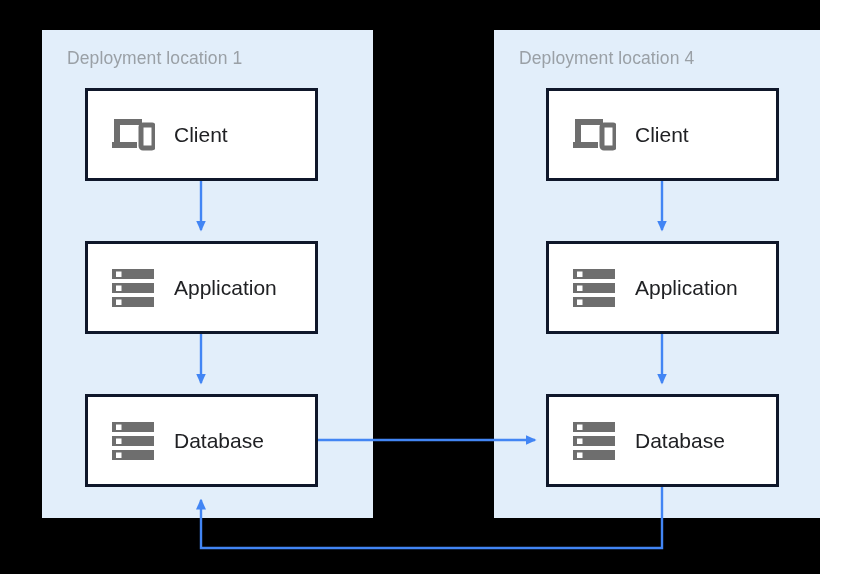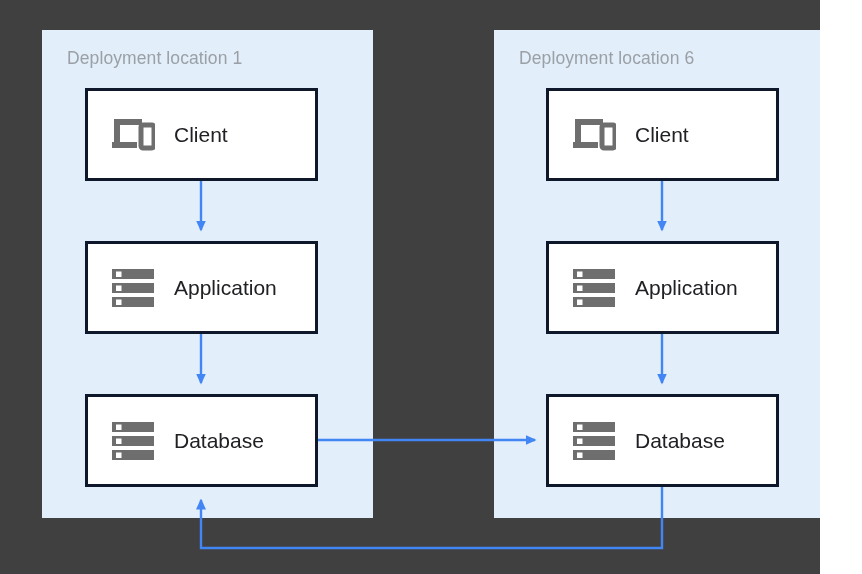--- a/index.html
+++ b/index.html
@@ -7,21 +7,21 @@
     padding: 0;
     background: #ffffff;
   }
   body {
     font-family: "Liberation Sans", sans-serif;
   }
   #diagram-root {
     position: relative;
     width: 820px;
     height: 574px;
-    background: #404040;
+    background: #000000;
     overflow: hidden;
   }
   .zone {
     position: absolute;
     background: #e2eefa;
   }
   .zone-label {
     position: absolute;
     color: #9aa0a6;
     font-size: 17.5px;
@@ -66,21 +66,21 @@
 </style>
 </head>
 <body>
 
 <div id="diagram-root">
 
   <div class="zone" style="left:42px; top:30px; width:331px; height:488px;"></div>
   <div class="zone" style="left:494px; top:30px; width:331px; height:488px;"></div>
 
   <div class="zone-label" style="left:67px; top:48px;">Deployment location 1</div>
-  <div class="zone-label" style="left:519px; top:48px;">Deployment location 6</div>
+  <div class="zone-label" style="left:519px; top:48px;">Deployment location 4</div>
 
   <svg class="edges" viewBox="0 0 862 574" xmlns="http://www.w3.org/2000/svg">
     <defs>
       <marker id="arrow-down" markerWidth="14" markerHeight="14" refX="5" refY="9.5" orient="0" markerUnits="userSpaceOnUse">
         <path d="M 0 0 L 10 0 L 5 11 Z" fill="#4285f4"></path>
       </marker>
       <marker id="arrow-right" markerWidth="14" markerHeight="14" refX="9.5" refY="5" orient="0" markerUnits="userSpaceOnUse">
         <path d="M 0 0 L 11 5 L 0 10 Z" fill="#4285f4"></path>
       </marker>
       <marker id="arrow-up" markerWidth="14" markerHeight="14" refX="5" refY="1.5" orient="0" markerUnits="userSpaceOnUse">

